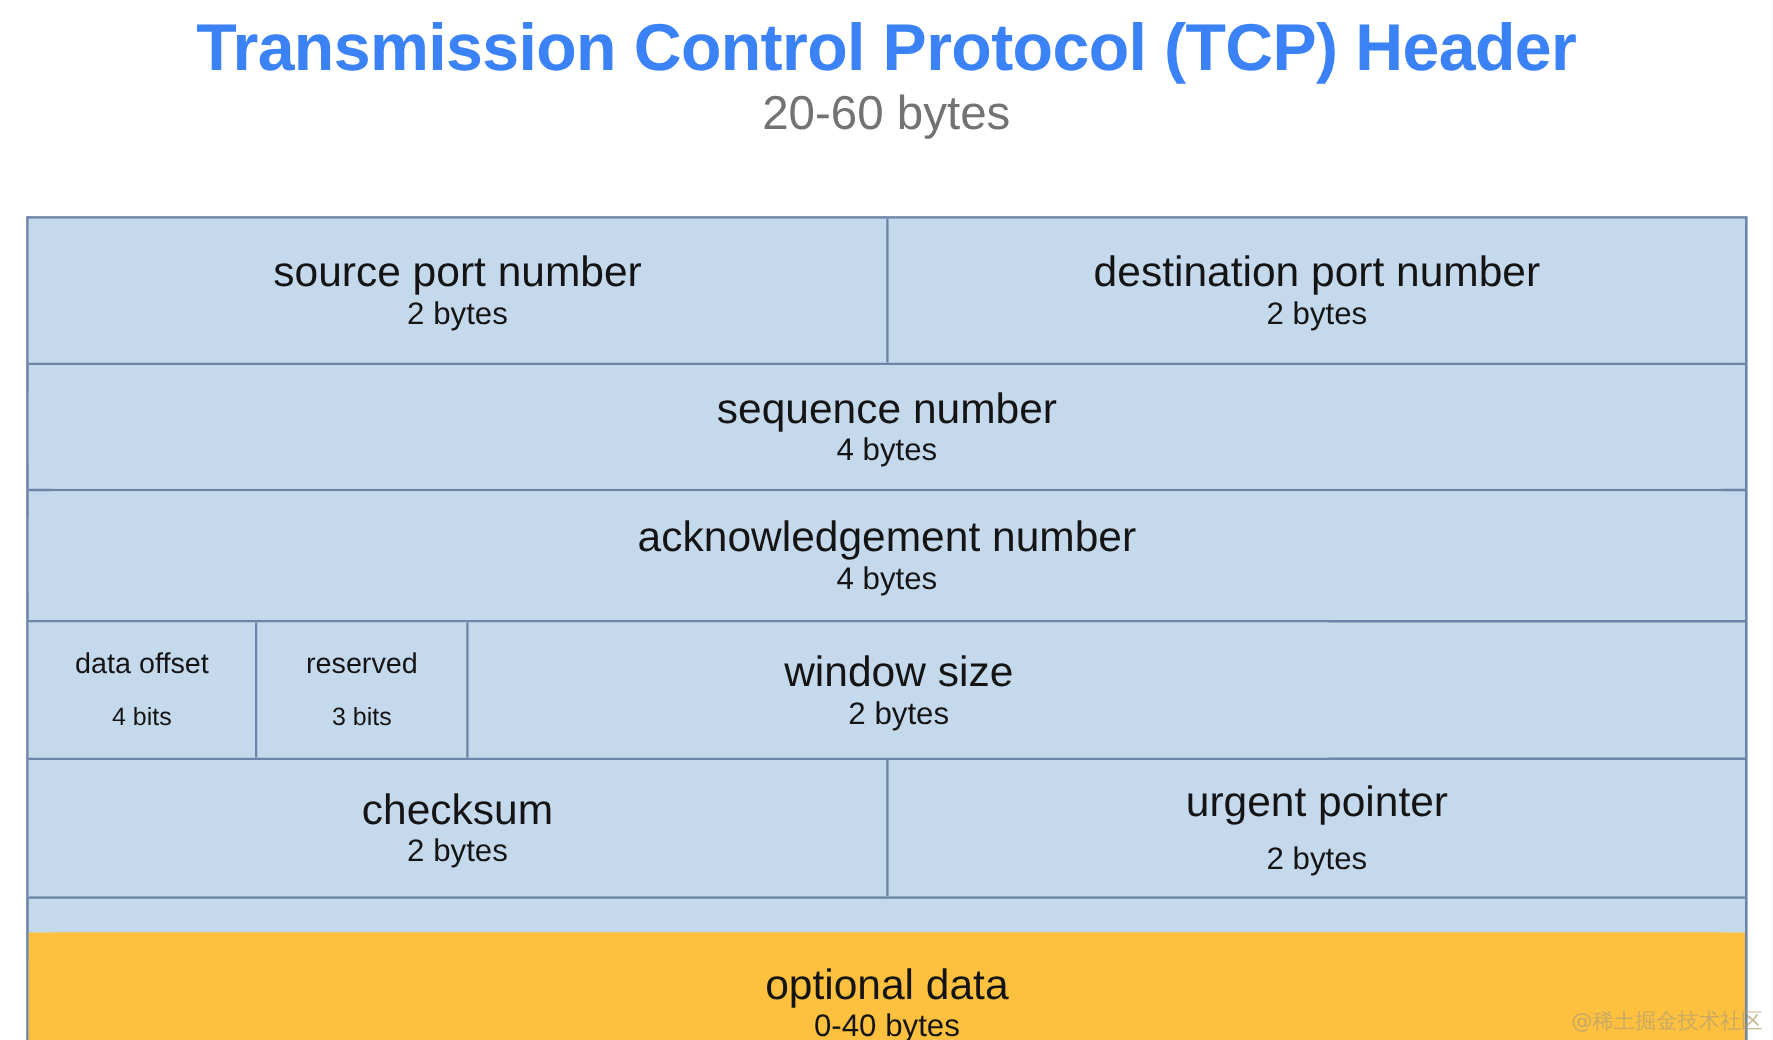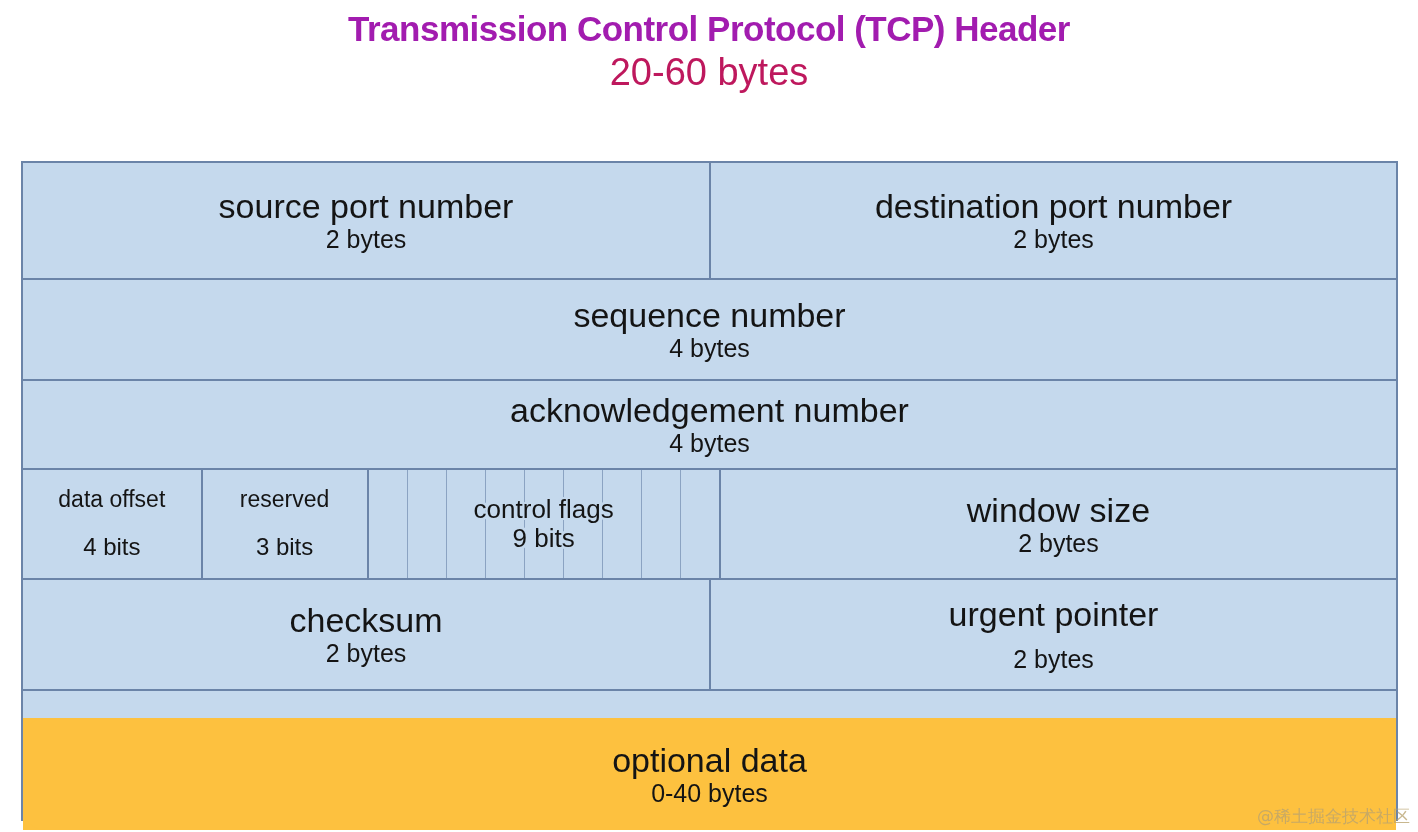--- a/index.html
+++ b/index.html
@@ -14,40 +14,40 @@
     position: relative;
   }
 
   
   #title-block {
     width: 1418px;
     padding-top: 10px;
     text-align: center;
   }
   #main-title {
-    font-size: 35px;
+    font-size: 53px;
     font-weight: bold;
-    color: #a21caf;
+    color: #3b82f6;
     letter-spacing: -0.5px;
     line-height: 1.08;
     white-space: nowrap;
   }
   #subtitle {
     font-size: 38px;
     font-weight: normal;
-    color: #be185d;
+    color: #737373;
     line-height: 1.2;
     margin-top: 2px;
   }
 
   
   #header-diagram {
     position: absolute;
     left: 21px;
-    top: 161px;
+    top: 173px;
     width: 1377px;
     height: 660px;
     border: 2px solid #6b84a8;
     background: #c5d9ed;
   }
   .hrow {
     position: relative;
     width: 100%;
     border-bottom: 2px solid #6b84a8;
     display: flex;
@@ -75,26 +75,26 @@
   }
   .cell-size {
     font-size: 25px;
     line-height: 1.15;
     font-weight: normal;
     white-space: nowrap;
   }
 
   
   .cell.small .cell-name { font-size: 23px; }
-  .cell.small .cell-size { font-size: 24px; margin-top: 20px; }
+  .cell.small .cell-size { font-size: 20px; margin-top: 20px; }
 
   
   #row-ports   { height: 117px; }
   #row-seq     { height: 101px; }
-  #row-ack     { height: 89px; }
+  #row-ack     { height: 105px; }
   #row-flags   { height: 110px; }
   #row-cksum   { height: 111px; }
   #row-options { height: 112px; border-bottom: none; }
 
   
   .w-src   { width: 690px; }
   .w-dst   { width: 687px; }
   .w-full  { width: 100%; border-radius: 22px; }
   .w-doff  { width: 183px; }
   .w-resv  { width: 169px; }
@@ -195,37 +195,20 @@
   <div class="hrow" id="row-flags">
     <div class="cell small w-doff divider-right">
       <span class="cell-name">data offset</span>
       <span class="cell-size">4 bits</span>
     </div>
     <div class="cell small w-resv divider-right">
       <span class="cell-name">reserved</span>
       <span class="cell-size">3 bits</span>
     </div>
 
-    <div class="cell w-flags divider-right">
-      <div id="control-flags-strip" style="width:100%;height:100%;">
-        <div class="flag-cell"></div>
-        <div class="flag-cell"></div>
-        <div class="flag-cell"></div>
-        <div class="flag-cell"></div>
-        <div class="flag-cell"></div>
-        <div class="flag-cell"></div>
-        <div class="flag-cell"></div>
-        <div class="flag-cell"></div>
-        <div class="flag-cell"></div>
-      </div>
-      <div id="control-flags-label">
-        <span class="cell-name">control flags</span>
-        <span class="cell-size">9 bits</span>
-      </div>
-    </div>
 
     <div class="cell w-win">
       <span class="cell-name">window size</span>
       <span class="cell-size">2 bytes</span>
     </div>
   </div>
 
   <div class="hrow" id="row-cksum">
     <div class="cell w-cksum divider-right">
       <span class="cell-name">checksum</span>

